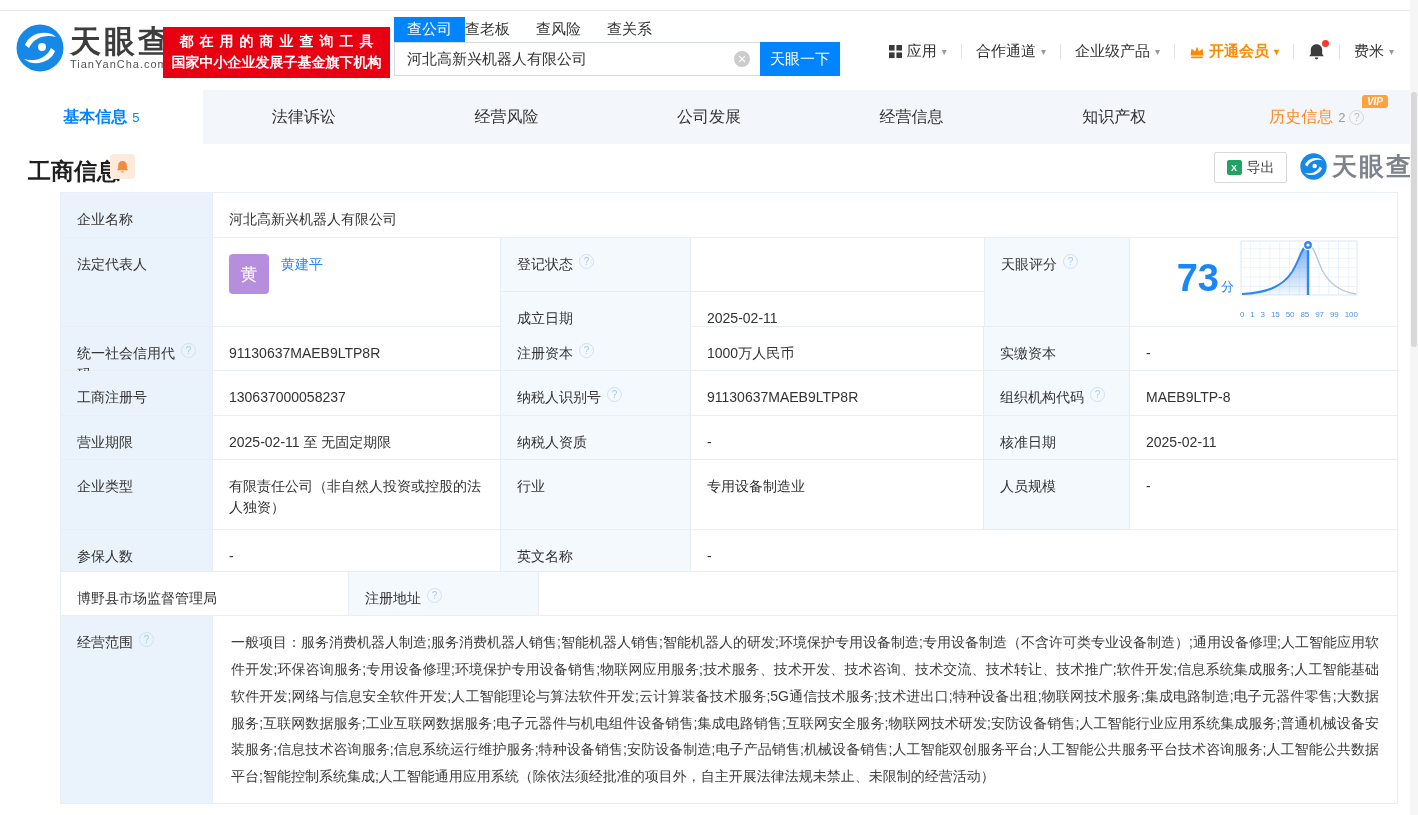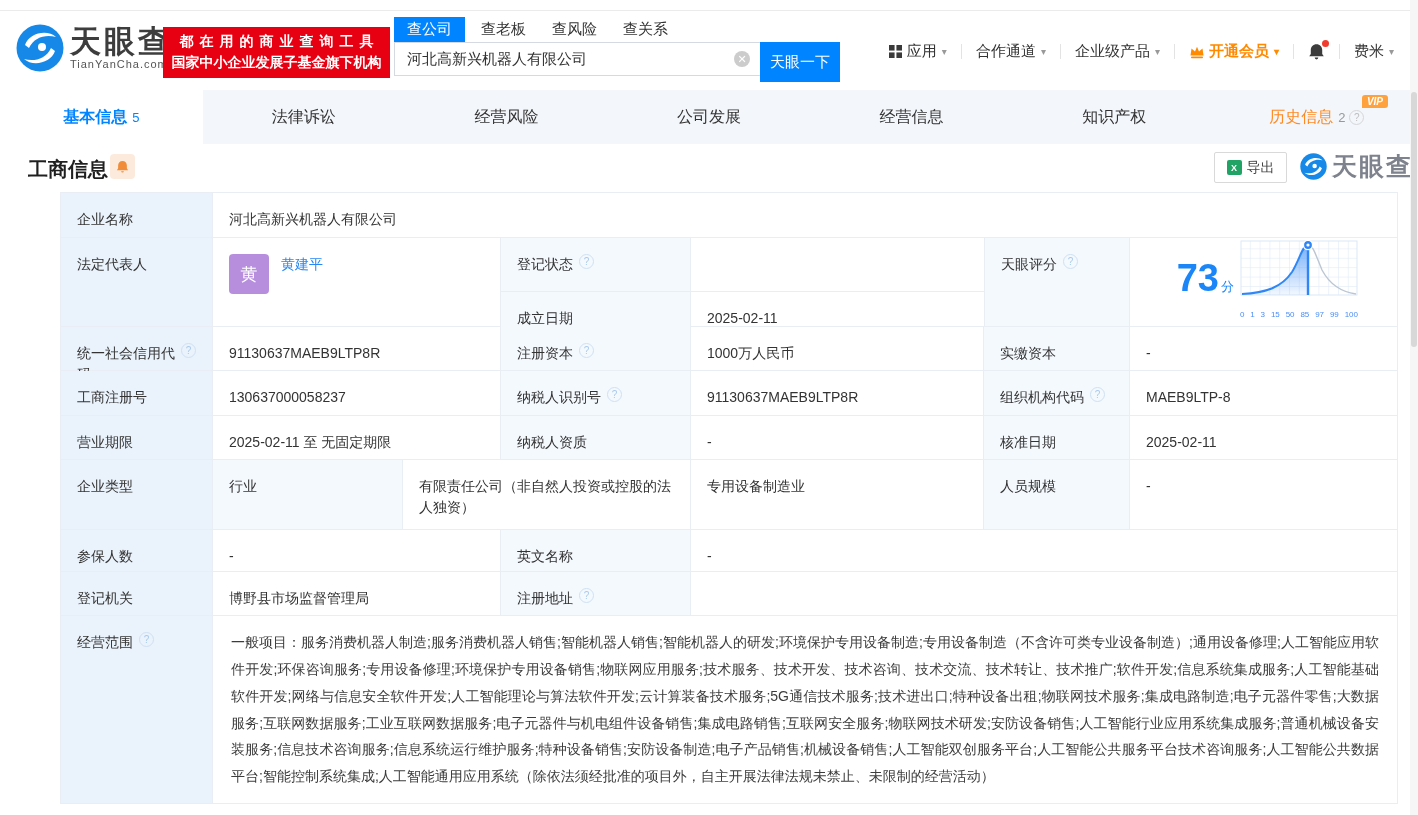--- a/index.html
+++ b/index.html
@@ -13,28 +13,28 @@
   .logo-name { font-size:31px; font-weight:700; color:#3d3d3d; letter-spacing:3px; line-height:32px; }
   .logo-domain { font-size:11px; color:#555; letter-spacing:1px; }
   .slogan { position:absolute; left:163px; top:27px; width:227px; height:51px; background:#e60012; color:#fff;
             display:flex; flex-direction:column; align-items:center; justify-content:center; }
   .slogan .l1 { font-size:14px; font-weight:700; letter-spacing:6px; margin-left:6px; }
   .slogan .l2 { font-size:14px; font-weight:700; margin-top:3px; }
 
   .search { position:absolute; left:394px; top:15px; }
   .stabs { display:flex; align-items:flex-end; height:27px; }
   .stab { font-size:15px; color:#333; margin-right:26px; padding:3px 0; cursor:pointer; }
-  .stab.active { background:#0084ff; color:#fff; padding:3px 13px; margin-right:16px; }
+  .stab.active { background:#0084ff; color:#fff; padding:3px 13px; margin-right:0; }
   .sbar { display:flex; margin-top:0; }
   .sinput-wrap { position:relative; }
   .sinput { width:366px; height:34px; border:1px solid #d4d9e2; border-right:none; padding:0 34px 0 12px;
             font-size:15px; color:#333; font-family:inherit; outline:none; }
   .sclear { position:absolute; right:10px; top:9px; width:16px; height:16px; border-radius:50%; background:#ccc;
             color:#fff; font-size:11px; line-height:16px; text-align:center; cursor:pointer; }
-  .sbtn { width:80px; height:40px; background:#0084ff; color:#fff; font-size:15px; border:none; cursor:pointer; font-family:inherit; }
+  .sbtn { width:80px; height:34px; background:#0084ff; color:#fff; font-size:15px; border:none; cursor:pointer; font-family:inherit; }
 
   .topmenu { position:absolute; right:24px; top:42px; display:flex; align-items:center; font-size:15px; color:#333; }
   .tm-item { display:flex; align-items:center; cursor:pointer; white-space:nowrap; }
   .tm-sep { width:1px; height:15px; background:#e3e3e3; margin:0 14px; }
   .caret { font-size:10px; color:#999; margin-left:5px; }
   .vip-link { color:#ff8a00; font-weight:700; }
   .vip-link .caret { color:#ff8a00; }
   .bell-wrap { position:relative; display:flex; }
   .red-dot { position:absolute; top:-3px; right:-4px; width:7px; height:7px; border-radius:50%; background:#f03b2e; }
 
@@ -42,21 +42,21 @@
   .tabbar { position:absolute; top:90px; left:0; width:1418px; height:54px; background:#f3f6fa; display:flex; }
   .tab { flex:1; display:flex; align-items:center; justify-content:center; font-size:16px; color:#333; cursor:pointer; position:relative; }
   .tab.active { background:#fff; color:#0084ff; font-weight:700; }
   .tab .cnt { font-size:13px; color:#0084ff; margin-left:5px; font-weight:400; }
   .tab.history { color:#ff8a22; }
   .tab.history .cnt { color:#999; }
   .vip-badge { position:absolute; top:5px; right:30px; background:#ffa23e; color:#fff; font-size:10px;
                font-weight:700; font-style:italic; padding:1px 5px; border-radius:3px 3px 3px 0; }
 
   
-  .sec-title { position:absolute; left:28px; top:156px; font-size:20px; font-weight:700; color:#1f1f1f; }
+  .sec-title { position:absolute; left:28px; top:156px; font-size:23px; font-weight:700; color:#1f1f1f; }
   .sec-bell { position:absolute; left:110px; top:154px; width:25px; height:25px; background:#fcebdd; border-radius:4px;
               display:flex; align-items:center; justify-content:center; cursor:pointer; }
   .export-btn { position:absolute; left:1214px; top:152px; width:73px; height:31px; background:#fff; border:1px solid #d9d9d9;
                 border-radius:2px; display:flex; align-items:center; justify-content:center; gap:5px; font-size:14px; color:#444; cursor:pointer; }
   .xls { width:15px; height:15px; background:#21a366; border-radius:2px; color:#fff; font-size:9px; font-weight:700;
          display:flex; align-items:center; justify-content:center; }
   .watermark { position:absolute; left:1300px; top:150px; display:flex; align-items:center; gap:5px; }
   .wm-name { font-size:25px; font-weight:700; color:#7d828c; letter-spacing:2px; }
 
   
@@ -373,25 +373,25 @@
         </div>
       <div class="cell w-c3v last">
           <span>2025-02-11</span>
         </div>
     </div>
 
     <div class="trow r6">
       <div class="cell lbl">
           <span>企业类型</span>
         </div>
+      <div class="cell w-c1v">
+          <span>有限责任公司（非自然人投资或控股的法人独资）</span>
+        </div>
       <div class="cell lblin w-c2l">
           <span>行业</span>
-        </div>
-      <div class="cell w-c1v">
-          <span>有限责任公司（非自然人投资或控股的法人独资）</span>
         </div>
       <div class="cell w-c2v">
           <span>专用设备制造业</span>
         </div>
       <div class="cell lblin w-c3l">
           <span>人员规模</span>
         </div>
       <div class="cell w-c3v last">
           <span>-</span>
         </div>
@@ -406,23 +406,20 @@
         </div>
       <div class="cell lblin w-c2l">
           <span>英文名称</span>
         </div>
       <div class="cell grow last">
           <span>-</span>
         </div>
     </div>
 
     <div class="trow r8">
-      <div class="cell lbl">
-          <span>登记机关</span>
-        </div>
       <div class="cell w-c1v">
           <span>博野县市场监督管理局</span>
         </div>
       <div class="cell lblin w-c2l">
           <span>注册地址</span>
           <span class="q">?</span>
         </div>
     </div>
 
     <div class="trow r9">

